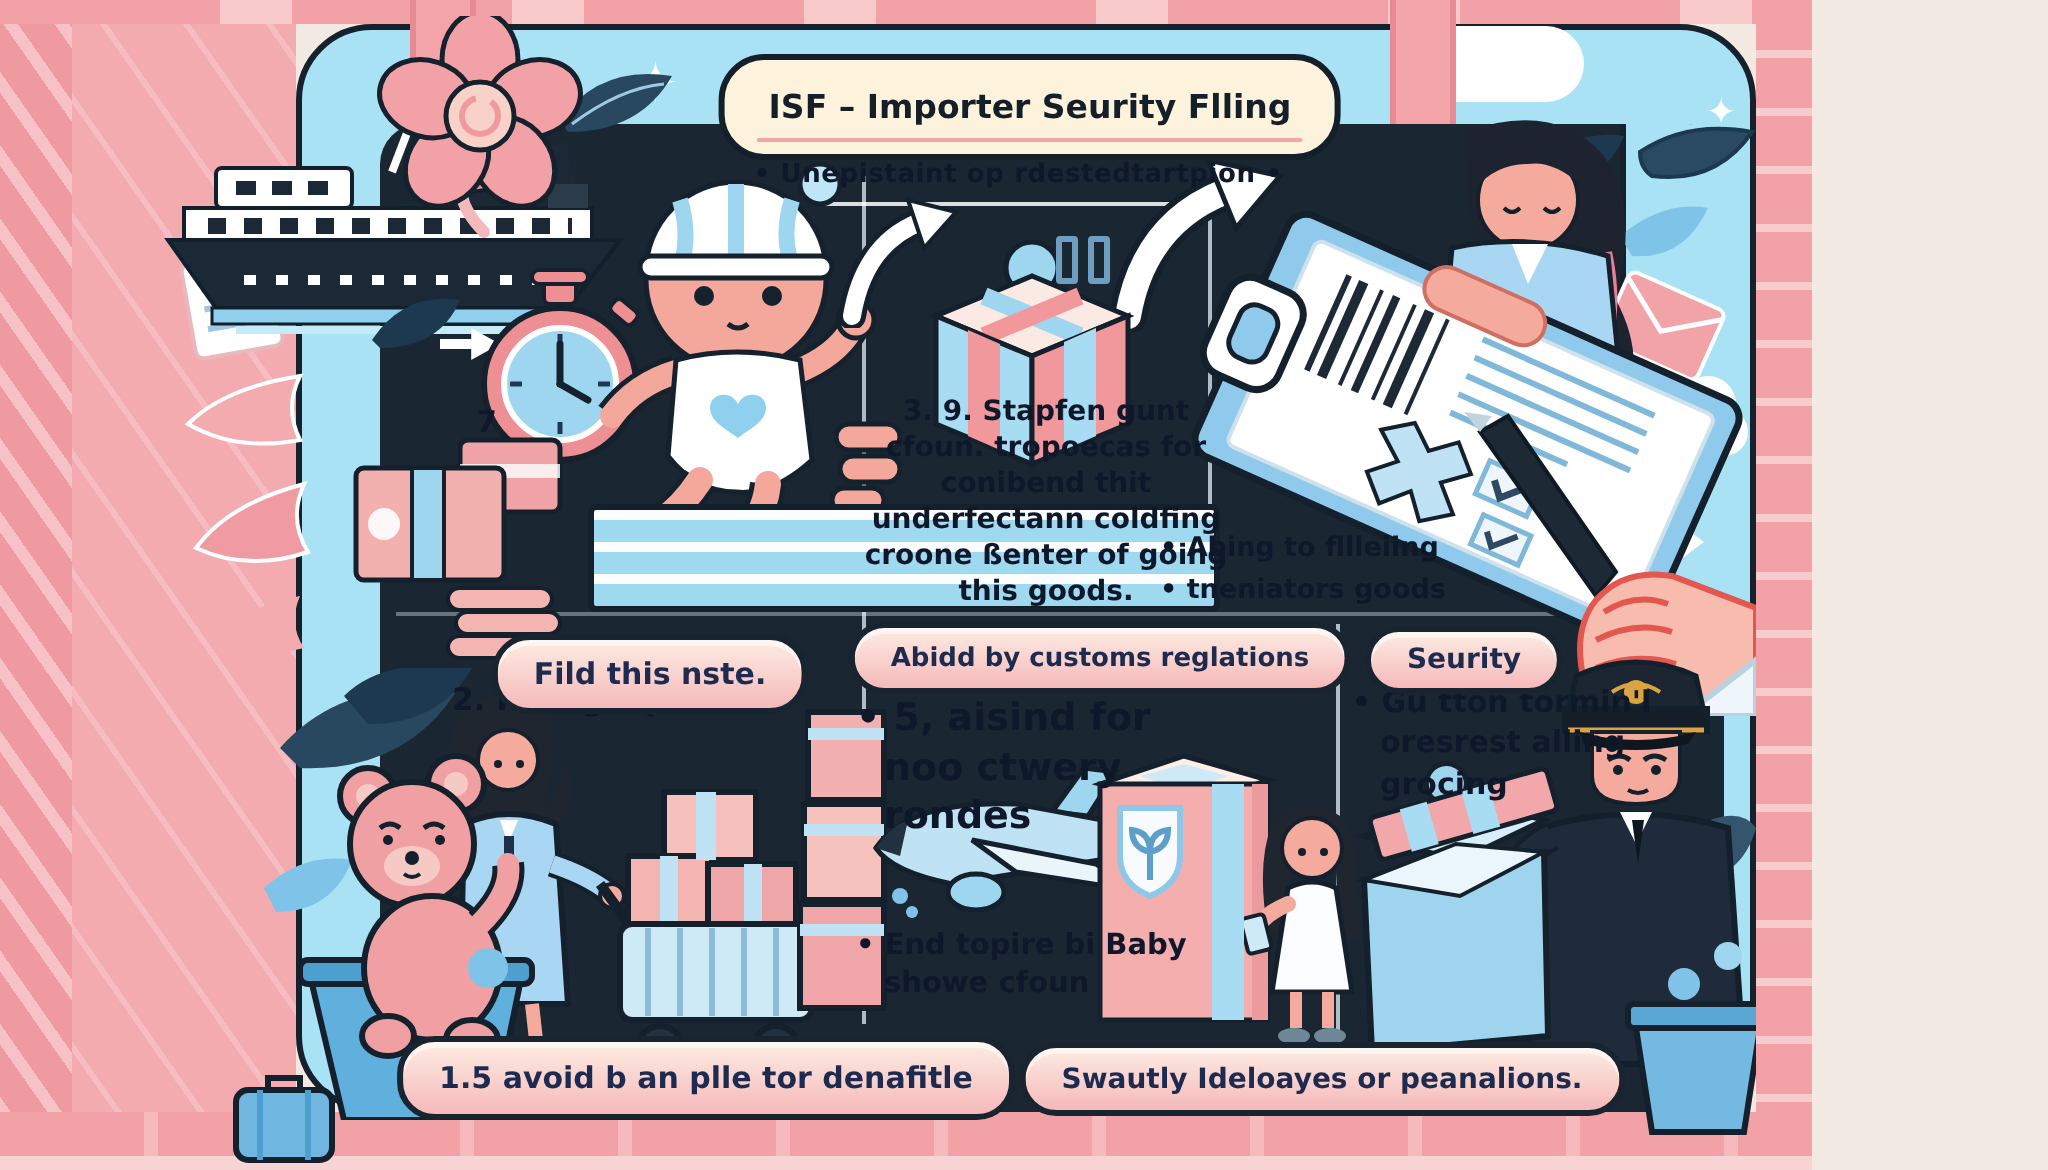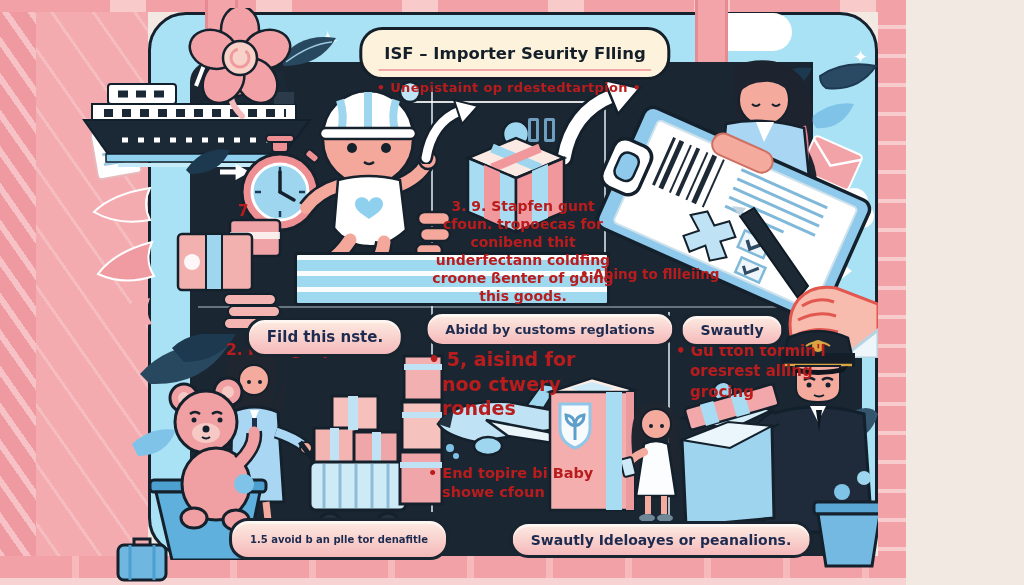--- a/index.html
+++ b/index.html
@@ -28,21 +28,21 @@
   .strap{top:0;width:33px;height:70px;background:#f2a4a9;
     border-left:3px solid #e68b91;border-right:3px solid #e68b91;box-sizing:border-box;}
   .cloud{background:#fff;border-radius:999px;}
   .sparkle{color:#fff;line-height:1;}
   .vline{width:2px;background:rgba(228,239,246,.75);}
   .hline{height:2px;background:rgba(228,239,246,.38);}
   .dash{background:rgba(255,255,255,.85);border-radius:2px;}
   .arrowflat{background:#fff;
     clip-path:polygon(0 34%,52% 34%,52% 0,100% 50%,52% 100%,52% 66%,0 66%);}
   
-  .wtext{color:#b91c1c;font-weight:700;}
+  .wtext{color:#0f172a;font-weight:700;}
   .center{transform:translateX(-50%);text-align:center;}
   .pill{display:inline-flex;align-items:center;justify-content:center;
     background:linear-gradient(#fdece3,#f5b9ba);border:3px solid #18242f;border-radius:19px;
     color:#1d2b50;font-weight:700;box-shadow:inset 0 3px 0 rgba(255,255,255,.55);
     padding:0 18px;white-space:nowrap;}
   .title-banner{display:flex;align-items:center;justify-content:center;
     background:#fdf3dc;border:3px solid #141f2a;border-radius:23px;
     color:#141f2a;font-weight:700;white-space:nowrap;}
   .title-underline{position:absolute;left:16px;right:16px;bottom:6px;height:2px;
     background:#f0a8ab;border-radius:2px;}
@@ -449,30 +449,31 @@
     <circle cx="170" cy="170" r="8" fill="#7fc4e8"></circle>
     <circle cx="192" cy="156" r="7" fill="#9fd6ef"></circle>
     <rect x="142" y="180" width="70" height="12" rx="3" fill="#5aa7d6" stroke="#14202b" stroke-width="3"></rect>
     <path d="M146,192 L208,192 L200,244 L154,244 Z" fill="#74b9e2" stroke="#14202b" stroke-width="3"></path>
   </svg>
 
   <div class="abs wtext center" style="left:509px;top:80px;font-size:13px;letter-spacing:.3px;white-space:nowrap;">•  Unepistaint op rdestedtartpion  •</div>
   <div class="abs wtext center" style="left:523px;top:198px;width:190px;font-size:14px;line-height:1.28;">3. 9. Stapfen gunt cfoun. tropoecas for conibend thit underfectann coldfing croone ßenter of going this goods.</div>
   <div class="abs" style="left:580px;top:264px;width:160px;">
     <div class="wtext" style="font-size:13.5px;line-height:1.55;">• Abing to fllleiing</div>
+    <div class="wtext" style="font-size:13.5px;line-height:1.55;">• tneniators goods</div>
   </div>
   <div class="abs wtext" style="left:226px;top:341px;font-size:15.5px;">2. Filling trpemts</div>
   <div class="abs wtext" style="left:428px;top:347px;width:175px;font-size:19px;line-height:1.3;padding-left:14px;text-indent:-14px;">• 5,  aisind for noo ctwery rondes</div>
   <div class="abs wtext" style="left:428px;top:464px;width:175px;font-size:14.5px;line-height:1.3;padding-left:14px;text-indent:-14px;">• End topire bi Baby showe cfoun</div>
   <div class="abs wtext" style="left:676px;top:341px;width:170px;font-size:15px;line-height:1.35;padding-left:14px;text-indent:-14px;">• Gu tton tormin'l oresrest alling grocing</div>
 
   <div class="abs pill center" style="left:325px;top:317px;height:34px;font-size:15px;">Fild this nste.</div>
   <div class="abs pill center" style="left:550px;top:311px;height:30px;font-size:13px;text-align:center;">Abidd by customs reglations</div>
-  <div class="abs pill center" style="left:732px;top:313px;height:28px;font-size:14px;">Swautly</div>
-  <div class="abs pill center" style="left:339px;top:518px;height:36px;font-size:10px;">1.5 avoid b an plle tor denafitle</div>
+  <div class="abs pill center" style="left:732px;top:313px;height:28px;font-size:14px;">Seurity</div>
+  <div class="abs pill center" style="left:353px;top:518px;height:36px;font-size:15px;">1.5 avoid b an plle tor denafitle</div>
   <div class="abs pill center" style="left:661px;top:521px;height:31px;font-size:14px;">Swautly Ideloayes or peanalions.</div>
 
   <div class="abs title-banner center" style="left:515px;top:27px;height:47px;font-size:16.5px;padding:0 22px;">
     <span>ISF – Importer Seurity Flling</span>
     <div class="title-underline"></div>
   </div>
 
 </div>
 
 </body></html>

